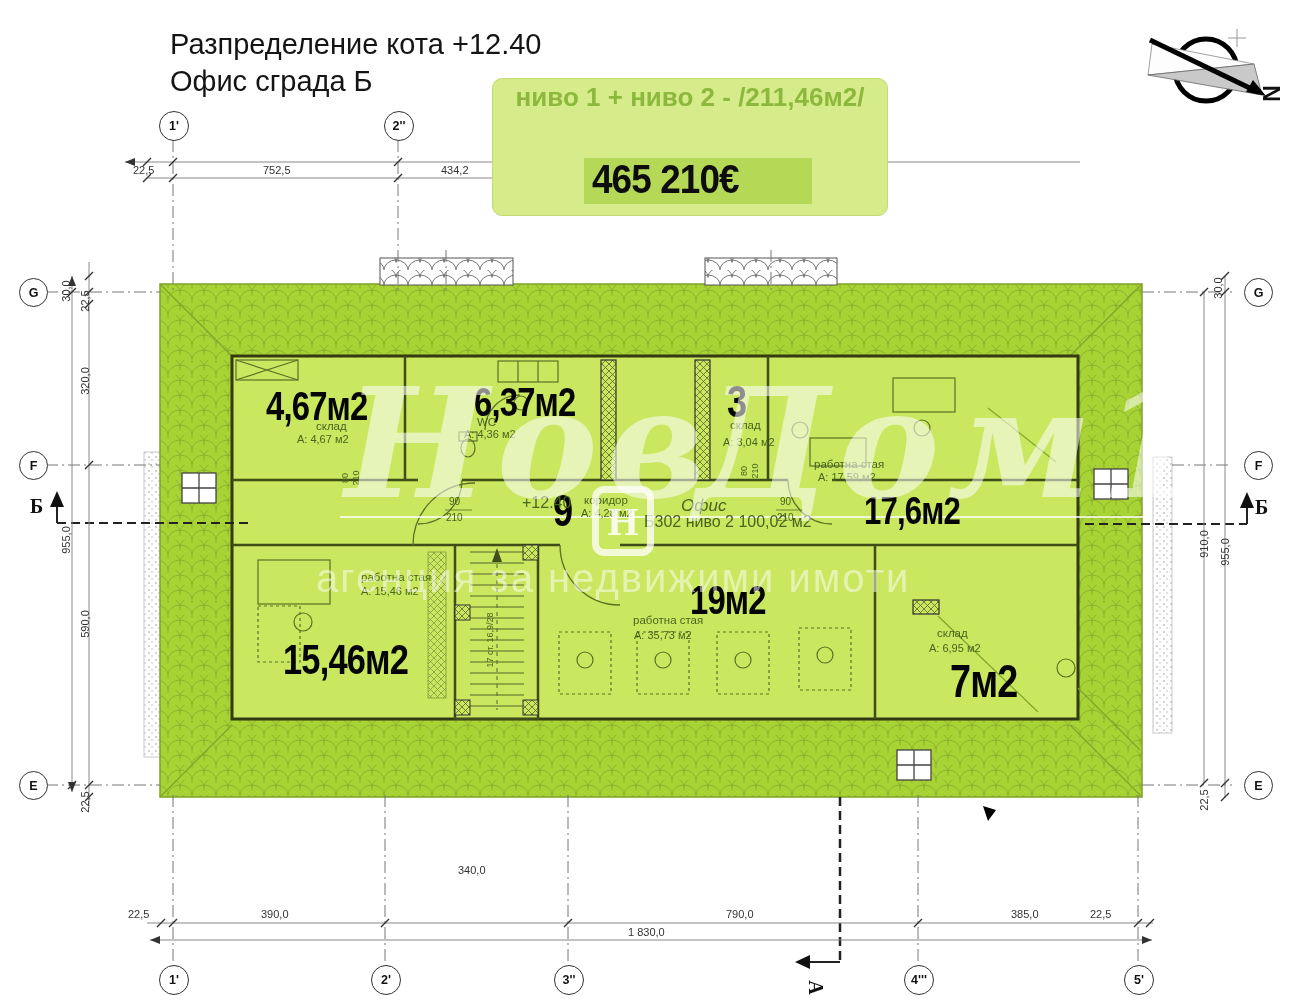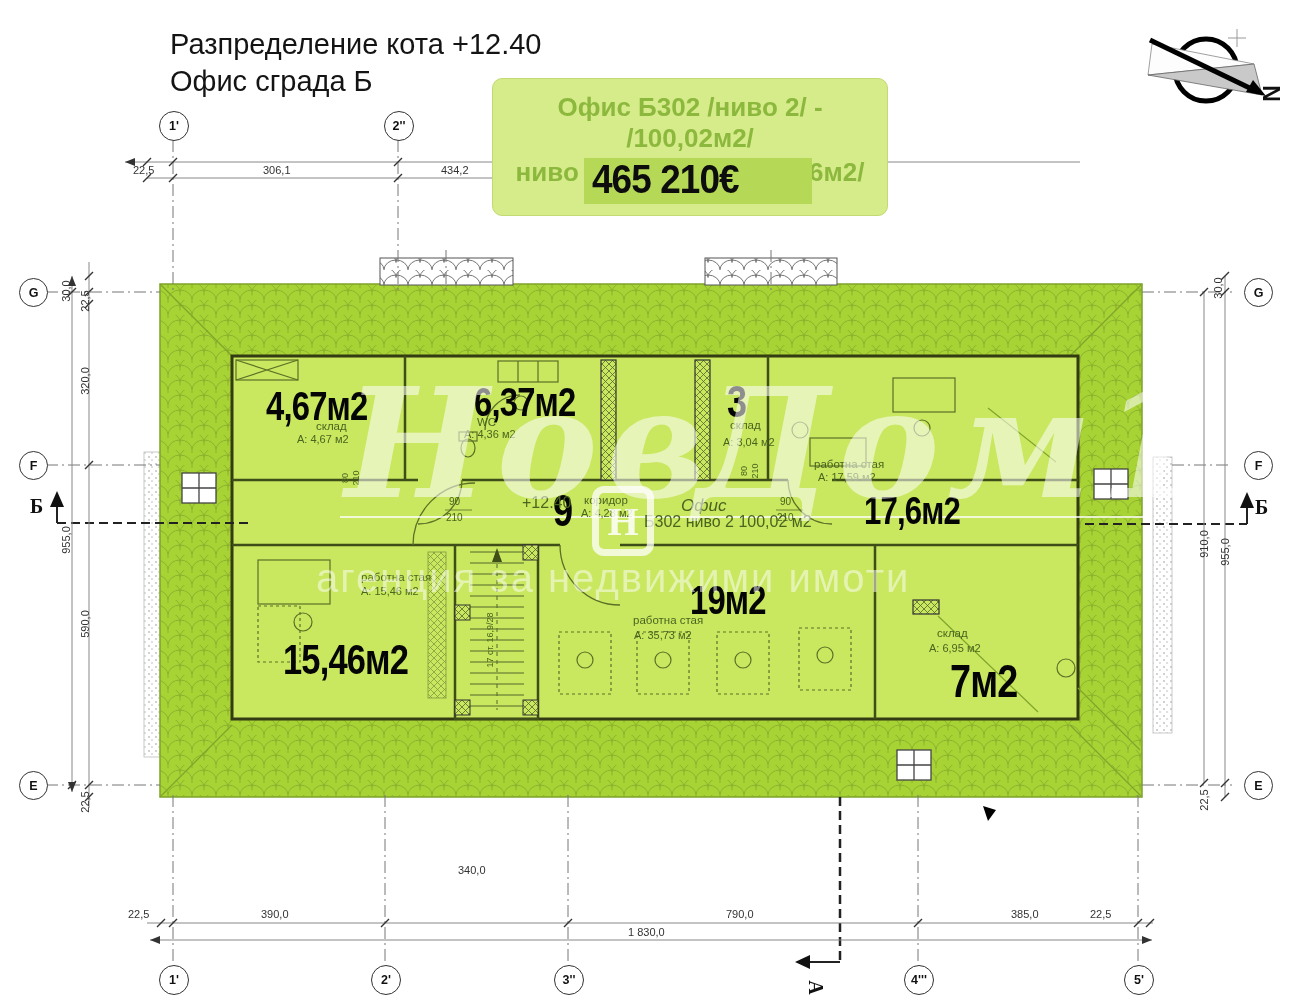--- a/index.html
+++ b/index.html
@@ -201,21 +201,20 @@
 
     <polygon points="983,806 996,810 988,821" fill="#000"></polygon>
   </svg>
 
   <div class="title">
     <div>Разпределение  кота +12.40</div>
     <div>Офис сграда  Б</div>
   </div>
 
   <div class="offer">
-    <div class="l1">Офис Б302 /ниво 2/ - /100,02м2/</div>
     <div class="l2">ниво 1 + ниво 2 - /211,46м2/</div>
     <div class="band"></div>
     <div class="price">465 210€</div>
   </div>
 
   <span class="north-n">N</span>
 
   <div class="gc" style="left:159px;top:111px;width:28px;height:28px">1'</div>
   <div class="gc" style="left:384px;top:111px;width:28px;height:28px">2''</div>
 
@@ -231,21 +230,21 @@
 
   <div class="gc" style="left:1244px;top:278px;width:27px;height:27px">G</div>
   <div class="gc" style="left:1244px;top:451px;width:27px;height:27px">F</div>
   <div class="gc" style="left:1244px;top:771px;width:27px;height:27px">E</div>
 
   <span class="sec" style="left:30px;top:495px">Б</span>
   <span class="sec" style="left:1255px;top:496px">Б</span>
   <span class="sec" style="left:808px;top:976px;transform:rotate(90deg)">А</span>
 
   <span class="lbl dim" style="left:133px;top:164px">22,5</span>
-  <span class="lbl dim" style="left:263px;top:164px">306,1</span>
+  <span class="lbl dim" style="left:263px;top:164px">752,5</span>
   <span class="lbl dim" style="left:441px;top:164px">434,2</span>
 
   <span class="lbl dim" style="left:128px;top:908px">22,5</span>
   <span class="lbl dim" style="left:261px;top:908px">390,0</span>
   <span class="lbl dim" style="left:458px;top:864px">340,0</span>
   <span class="lbl dim" style="left:726px;top:908px">790,0</span>
   <span class="lbl dim" style="left:1011px;top:908px">385,0</span>
   <span class="lbl dim" style="left:1090px;top:908px">22,5</span>
   <span class="lbl dim" style="left:628px;top:926px">1 830,0</span>
 

